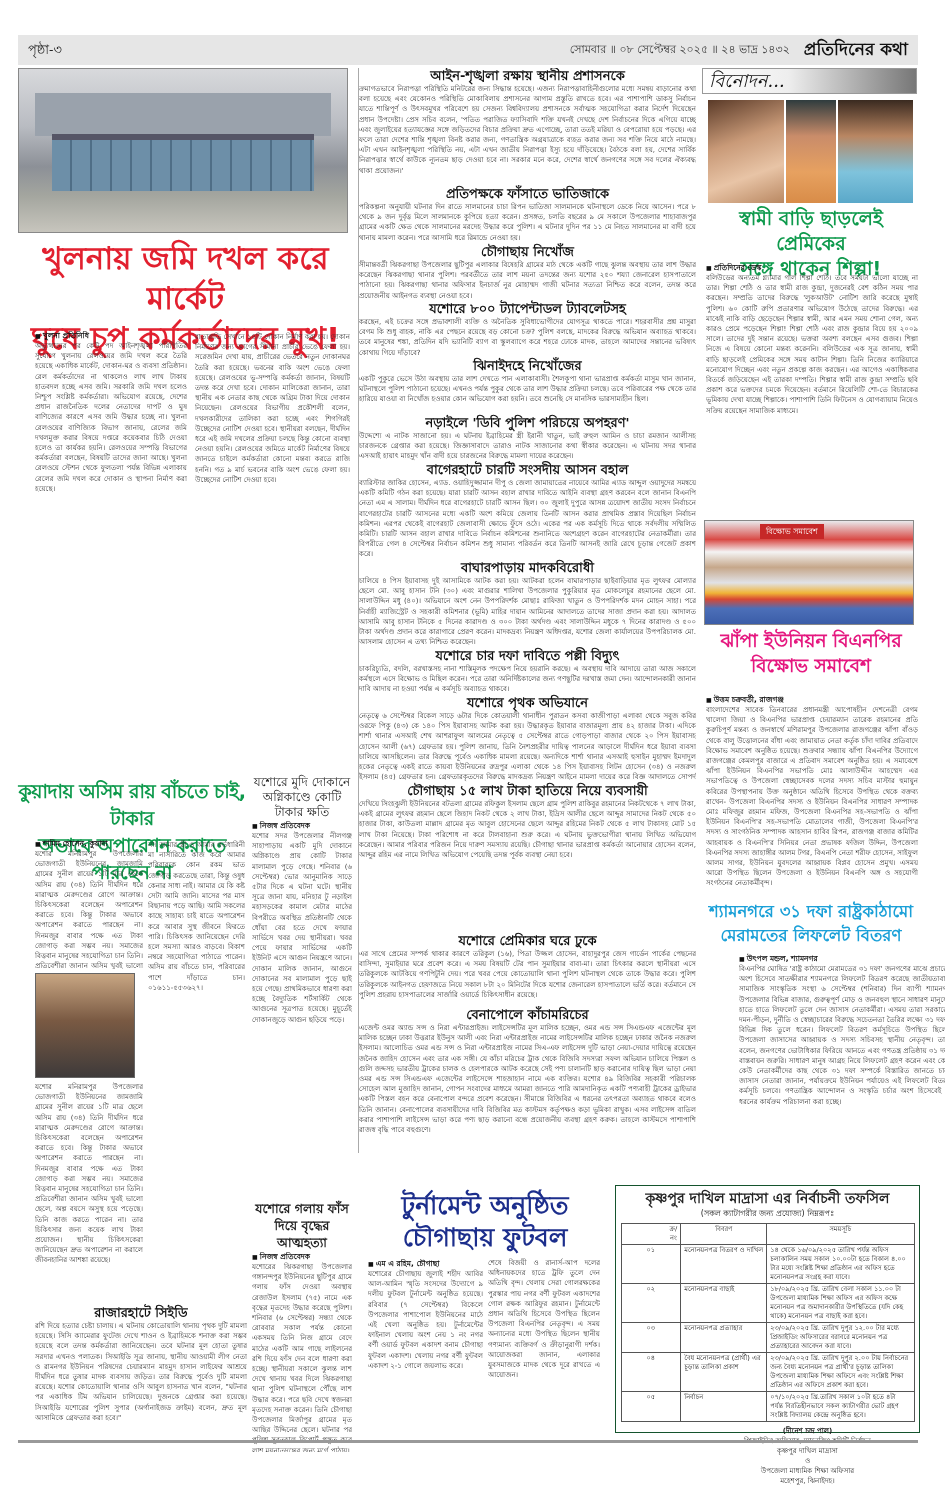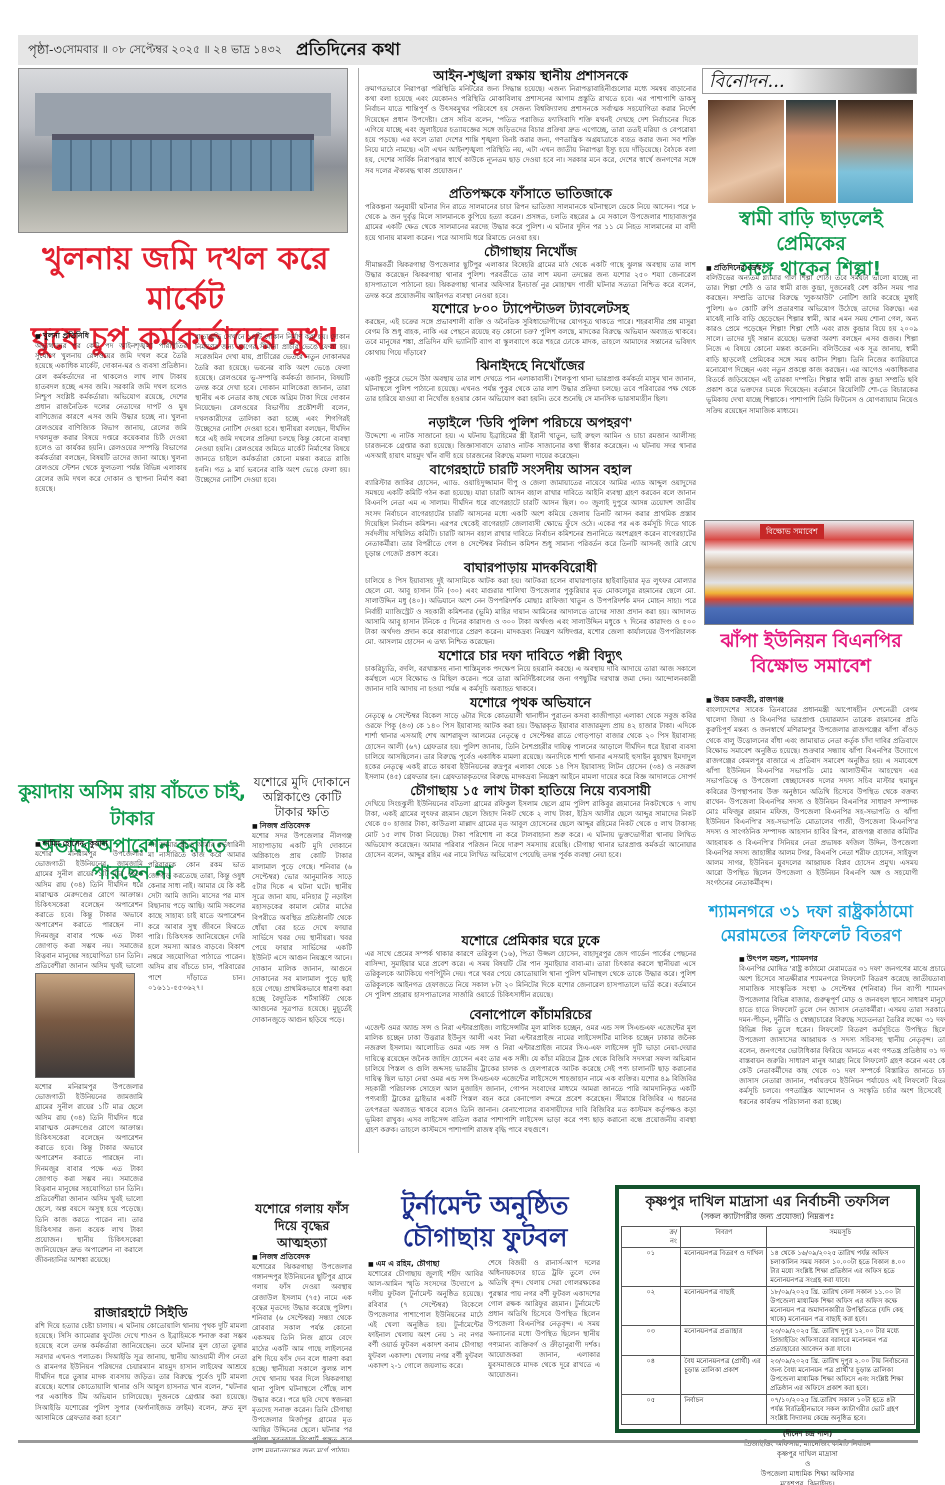--- a/index.html
+++ b/index.html
@@ -1,18 +1,18 @@
 <!DOCTYPE html>
 <html><head>
 <meta charset="utf-8">
 <style>
 *{box-sizing:border-box;margin:0;padding:0}
 body{width:945px;height:1485px;background:#fff;font-family:"DejaVu Sans",sans-serif;color:#222;position:relative;overflow:hidden}
 .abs{position:absolute}
-.hdr{left:18px;top:35px;width:900px;height:30px;background:#e6e6e6;display:flex;align-items:center;justify-content:flex-start;padding:4px 10px}
+.hdr{left:18px;top:35px;width:900px;height:30px;background:#e6e6e6;display:flex;align-items:center;justify-content:space-between;padding:4px 10px}
 .hdr .pg{font-size:13px;font-family:"DejaVu Serif",serif}
 .hdr .right{display:flex;align-items:center;gap:14px}
 .hdr .date{font-size:11px;color:#333}
 .hdr .brand{font-family:"DejaVu Serif",serif;font-weight:bold;font-size:17px;color:#111}
 .body-text{font-size:7px;line-height:10.2px;color:#333;text-align:justify;overflow:hidden}
 .byline{font-size:7.5px;font-weight:bold;color:#111;line-height:11px}
 .byline:before{content:"■ ";font-size:6px}
 .photo{background:linear-gradient(180deg,#d8d9dc 0%,#b9bcc2 35%,#8c9097 60%,#a4a69f 78%,#c7c5bd 100%);border:1px solid #888}
 .photo .shed{position:absolute;left:10%;top:40%;width:80%;height:35%;background:repeating-linear-gradient(90deg,#6d8fa8 0 18px,#4f6e86 18px 20px);border-top:6px solid #556}
 .photo .roof{position:absolute;left:5%;top:15%;width:90%;height:26%;background:#9aa2ac}
@@ -20,21 +20,21 @@
 .headline-green{color:#0e9a4c;font-weight:bold;text-align:center}
 .headline-pink{color:#e5177f;font-weight:bold;text-align:center}
 .headline-blue{color:#1aa0d8;font-weight:bold;text-align:center}
 .headline-navy{color:#1c2e8c;font-weight:bold;text-align:center}
 .subhead{font-size:13px;font-weight:bold;text-align:center;color:#111;line-height:16px}
 .colrule{border-left:1px solid #aaa}
 .vinodon{left:702px;top:68px;width:215px;height:26px;background:linear-gradient(90deg,#fff 0%,#eee 40%,#777 100%);border:1px solid #999}
 .vinodon span{font-family:"DejaVu Serif",serif;font-size:18px;font-style:italic;color:#111;padding-left:6px;line-height:24px}
 .celeb{display:flex;gap:2px}
 .celeb div{flex:1;height:100%}
-.table-wrap{left:615px;top:1185px;width:305px;height:248px;border:4px solid #14532d;background:#fff}
+.table-wrap{left:615px;top:1185px;width:305px;height:248px;border:1px solid #14532d;background:#fff}
 .tbl{width:294px;margin:0 auto;border-collapse:collapse;font-size:6.6px;line-height:9px}
 .tbl td,.tbl th{border:1px solid #555;padding:1px 3px;vertical-align:top}
 .tbl th{font-weight:normal;text-align:center}
 .sig{font-size:7px;text-align:center;line-height:10px;color:#222}
 .bottom-bar{left:18px;top:1440px;width:900px;height:3px;background:#999}
 .avatar{background:linear-gradient(180deg,#c8a683 0%,#7a5a43 45%,#3e3a3a 100%);border:1px solid #666}
 </style>
 </head>
 <body>
 
@@ -57,21 +57,21 @@
 </div>
 
 <div class="abs" style="left:35px;top:330px;width:152px;height:436px;">
   <div class="byline">খুলনা প্রতিনিধি</div>
   <div class="body-text" style="height:422px;">অভ্যুত্থানের পর কেউ পদ আইনশৃঙ্খলা পরিস্থিতির সুযোগে খুলনায় রেলওয়ের জমি দখল করে তৈরি হয়েছে একাধিক মার্কেট, দোকান-ঘর ও ব্যবসা প্রতিষ্ঠান। রেল কর্মকর্তাদের না থাকলেও লাখ লাখ টাকায় হাতবদল হচ্ছে এসব জমি। সরকারি জমি দখল হলেও নিশ্চুপ সংশ্লিষ্ট কর্মকর্তারা। অভিযোগ রয়েছে, দেশের প্রধান রাজনৈতিক দলের নেতাদের দাপট ও ঘুষ বাণিজ্যের কারণে এসব জমি উদ্ধার হচ্ছে না। খুলনা রেলওয়ের বাণিজ্যিক বিভাগ জানায়, রেলের জমি দখলমুক্ত করার বিষয়ে দপ্তরে কয়েকবার চিঠি দেওয়া হলেও তা কার্যকর হয়নি। রেলওয়ের সম্পত্তি বিভাগের কর্মকর্তারা বলছেন, বিষয়টি তাদের জানা আছে। খুলনা রেলওয়ে স্টেশন থেকে ফুলতলা পর্যন্ত বিভিন্ন এলাকায় রেলের জমি দখল করে দোকান ও স্থাপনা নির্মাণ করা হয়েছে।</div>
 </div>
 <div class="abs" style="left:195px;top:332px;width:155px;height:434px;">
   <div class="body-text" style="height:434px;">রাতারাতি সেখানে ১৪টি দোকান নির্মাণ করা হয়। দোকান নির্মাণের জন্য আগের সীমানা প্রাচীর ভেঙে ফেলা হয়। সরেজমিন দেখা যায়, প্রাচীরের ভেতরে নতুন দোকানঘর তৈরি করা হয়েছে। ভবনের বাকি অংশ ভেঙে ফেলা হয়েছে। রেলওয়ের ভূ-সম্পত্তি কর্মকর্তা জানান, বিষয়টি তদন্ত করে দেখা হবে। দোকান মালিকেরা জানান, তারা স্থানীয় এক নেতার কাছ থেকে অগ্রিম টাকা দিয়ে দোকান নিয়েছেন। রেলওয়ের বিভাগীয় প্রকৌশলী বলেন, দখলকারীদের তালিকা করা হচ্ছে এবং শিগগিরই উচ্ছেদের নোটিশ দেওয়া হবে। স্থানীয়রা বলছেন, দীর্ঘদিন ধরে এই জমি দখলের প্রক্রিয়া চলছে কিন্তু কোনো ব্যবস্থা নেওয়া হয়নি। রেলওয়ের জমিতে মার্কেট নির্মাণের বিষয়ে জানতে চাইলে কর্মকর্তারা কোনো মন্তব্য করতে রাজি হননি। গত ৯ মার্চ ভবনের বাকি অংশ ভেঙে ফেলা হয়। উচ্ছেদের নোটিশ দেওয়া হবে।</div>
 </div>
 
-<div class="abs colrule" style="left:358px;top:68px;width:338px;height:1085px;padding-left:6px;overflow:hidden;">
+<div class="abs colrule" style="left:358px;top:68px;width:338px;height:1085px;padding-left:0;overflow:hidden;">
   <div>
     <div class="subhead">আইন-শৃঙ্খলা রক্ষায় স্থানীয় প্রশাসনকে</div>
     <div class="body-text" style="height:102px;">ক্রমাগতভাবে নিরাপত্তা পরিস্থিতি মনিটরের জন্য সিদ্ধান্ত হয়েছে। এজন্য নিরাপত্তাবাহিনীগুলোর মধ্যে সমন্বয় বাড়ানোর কথা বলা হয়েছে এবং যেকোনও পরিস্থিতি মোকাবিলায় প্রশাসনের আগাম প্রস্তুতি রাখতে হবে। এর পাশাপাশি ডাকসু নির্বাচন যাতে শান্তিপূর্ণ ও উৎসবমুখর পরিবেশে হয় সেজন্য বিশ্ববিদ্যালয় প্রশাসনকে সর্বাত্মক সহযোগিতা করার নির্দেশ দিয়েছেন প্রধান উপদেষ্টা। প্রেস সচিব বলেন, 'পতিত পরাজিত ফ্যাসিবাদি শক্তি যখনই দেখছে দেশ নির্বাচনের দিকে এগিয়ে যাচ্ছে এবং জুলাইয়ের হত্যাযজ্ঞের সঙ্গে জড়িতদের বিচার প্রক্রিয়া দ্রুত এগোচ্ছে, তারা ততই মরিয়া ও বেপরোয়া হয়ে পড়ছে। এর ফলে তারা দেশের শান্তি শৃঙ্খলা বিনষ্ট করার জন্য, গণতান্ত্রিক অগ্রযাত্রাকে ব্যহত করার জন্য সব শক্তি নিয়ে মাঠে নামছে। এটা এখন আইনশৃঙ্খলা পরিস্থিতি নয়, এটা এখন জাতীয় নিরাপত্তা ইস্যু হয়ে দাঁড়িয়েছে। বৈঠকে বলা হয়, দেশের সার্বিক নিরাপত্তার স্বার্থে কাউকে ন্যূনতম ছাড় দেওয়া হবে না। সরকার মনে করে, দেশের স্বার্থে জনগণের সঙ্গে সব দলের ঐক্যবদ্ধ থাকা প্রয়োজন।'</div>
   </div>
   <div>
     <div class="subhead">প্রতিপক্ষকে ফাঁসাতে ভাতিজাকে</div>
     <div class="body-text" style="height:42px;">পরিকল্পনা অনুযায়ী ঘটনার দিন রাতে সালমানের চাচা রিপন ভাতিজা সালমানকে ঘটনাস্থলে ডেকে নিয়ে আসেন। পরে ৮ থেকে ৯ জন দুর্বৃত্ত মিলে সালমানকে কুপিয়ে হত্যা করেন। প্রসঙ্গত, চলতি বছরের ৯ মে সকালে উপজেলার শাহাবাজপুর গ্রামের একটি ক্ষেত থেকে সালমানের মরদেহ উদ্ধার করে পুলিশ। এ ঘটনার দুদিন পর ১১ মে নিহত সালমানের মা বাদী হয়ে থানায় মামলা করেন। পরে আসামি ধরে রিমান্ডে নেওয়া হয়।</div>
   </div>
   <div>
     <div class="subhead">চৌগাছায় নিখোঁজ</div>

